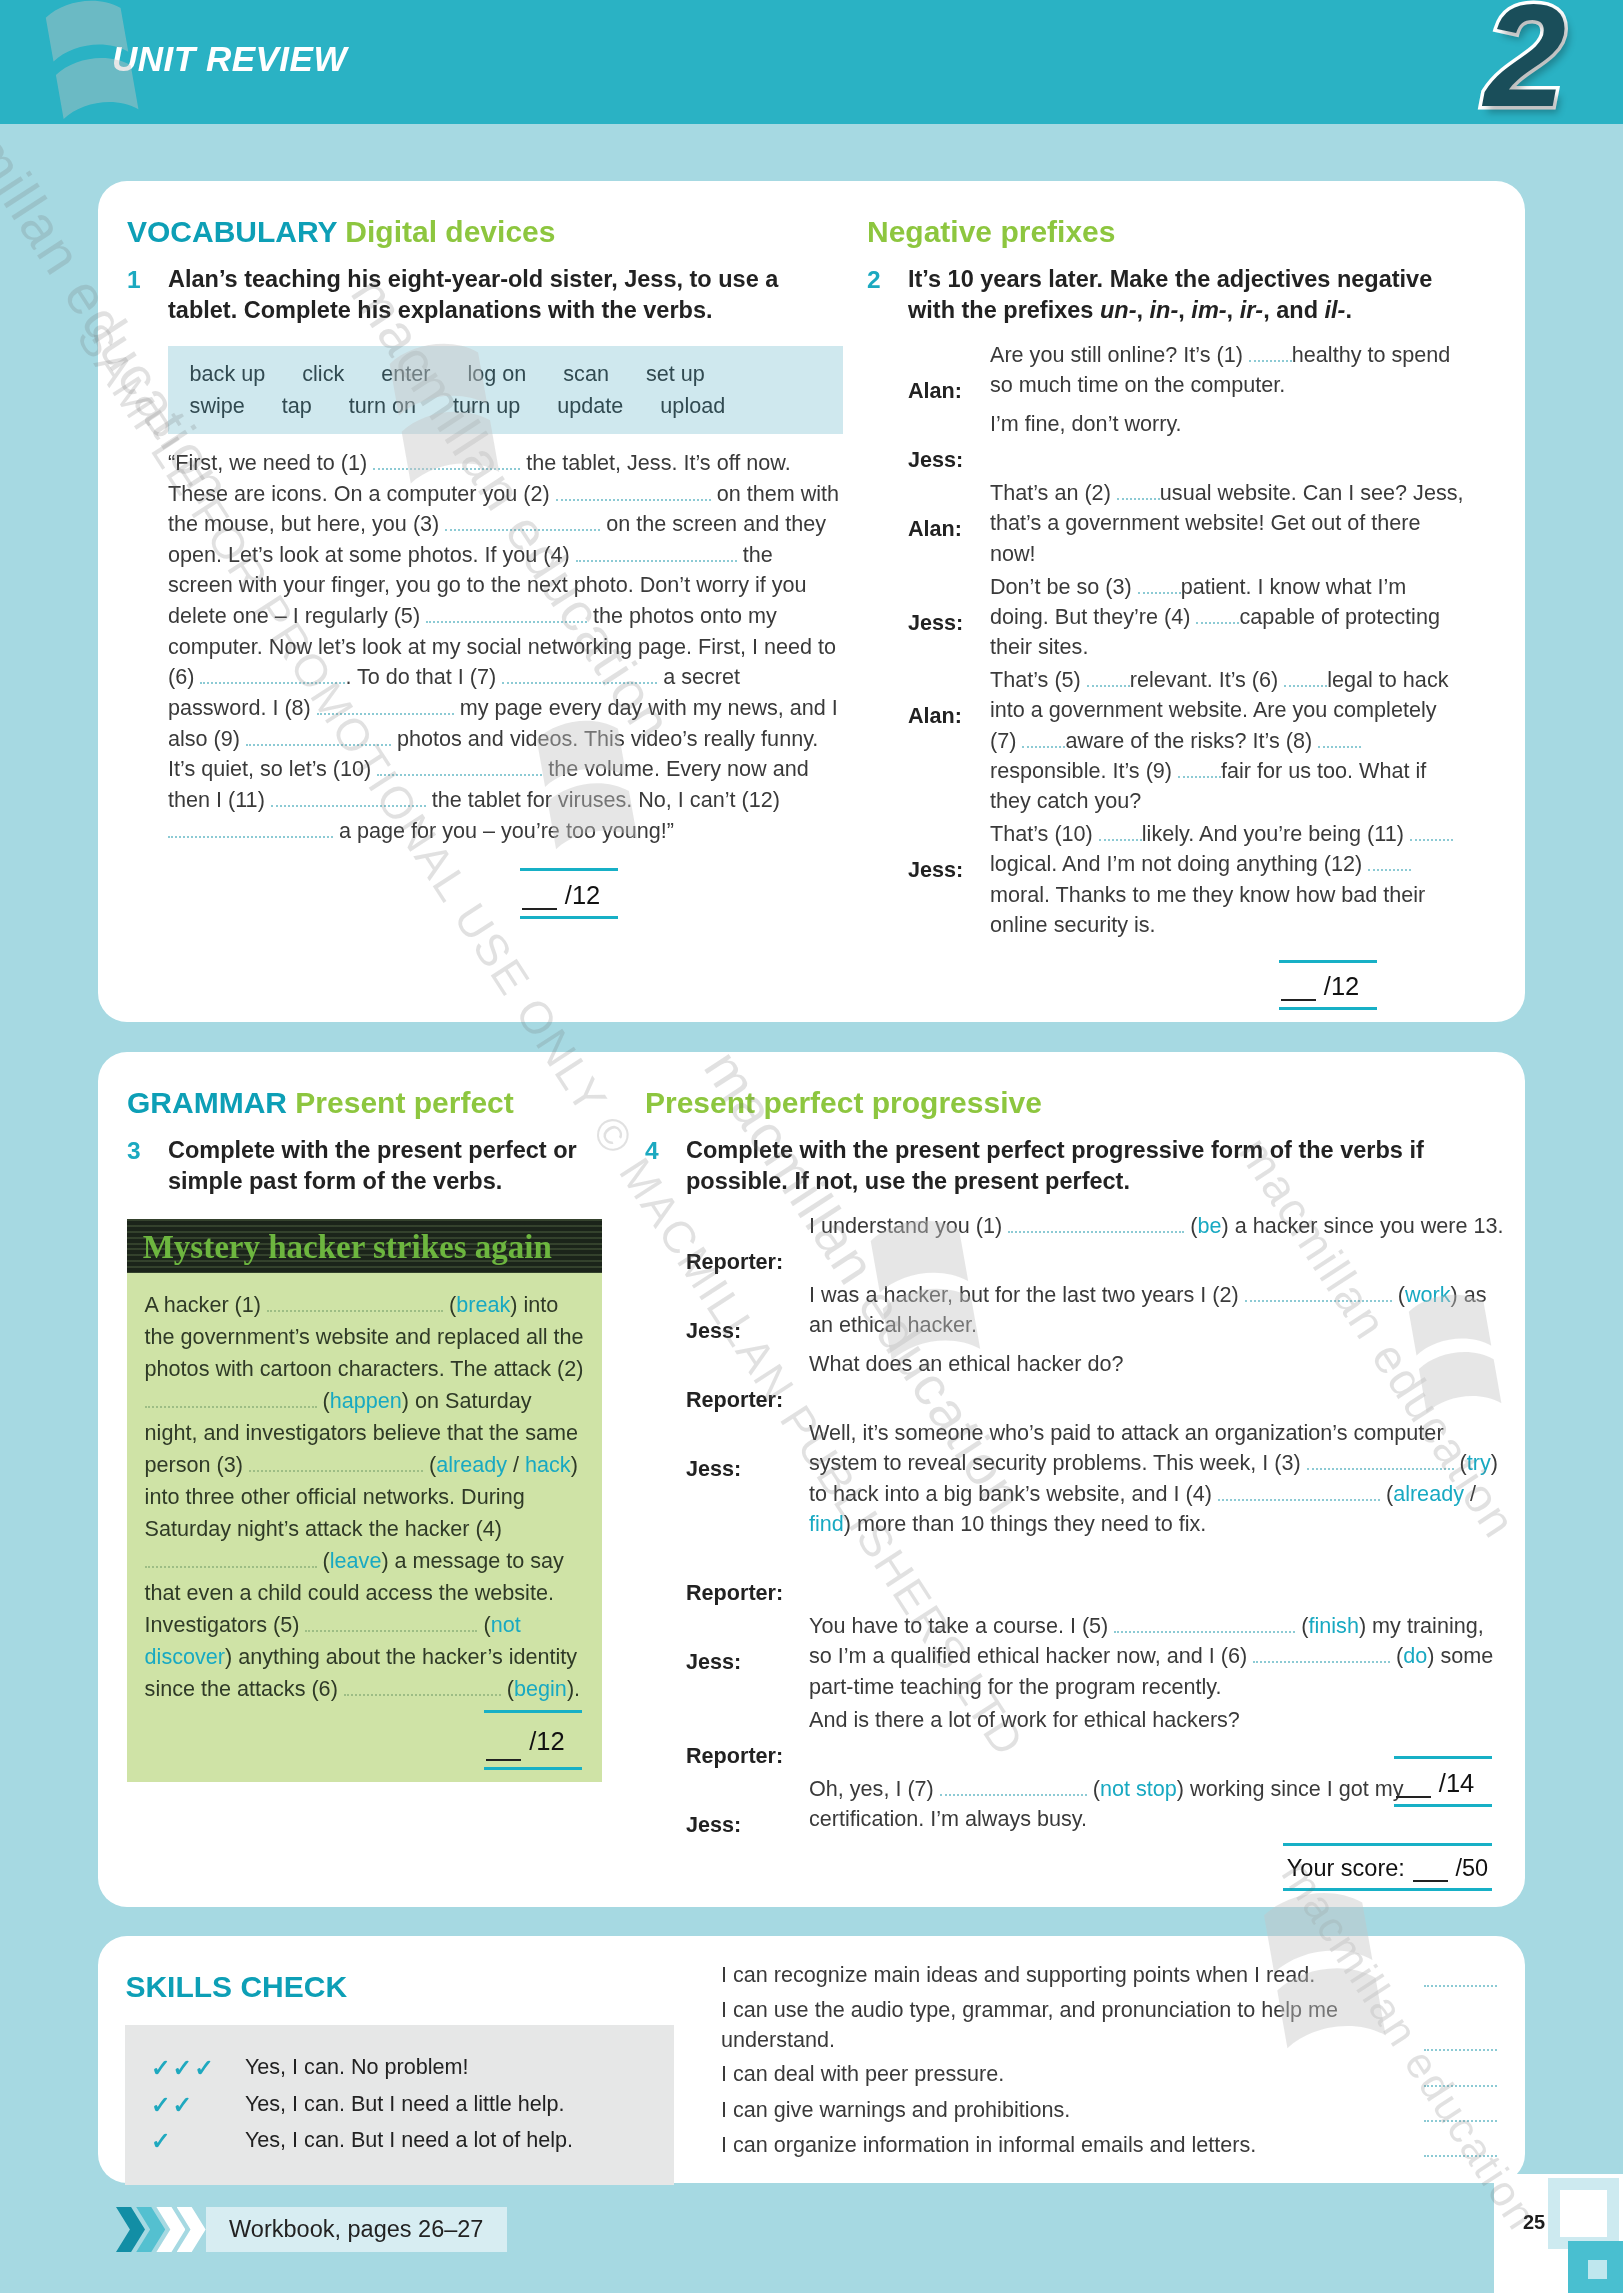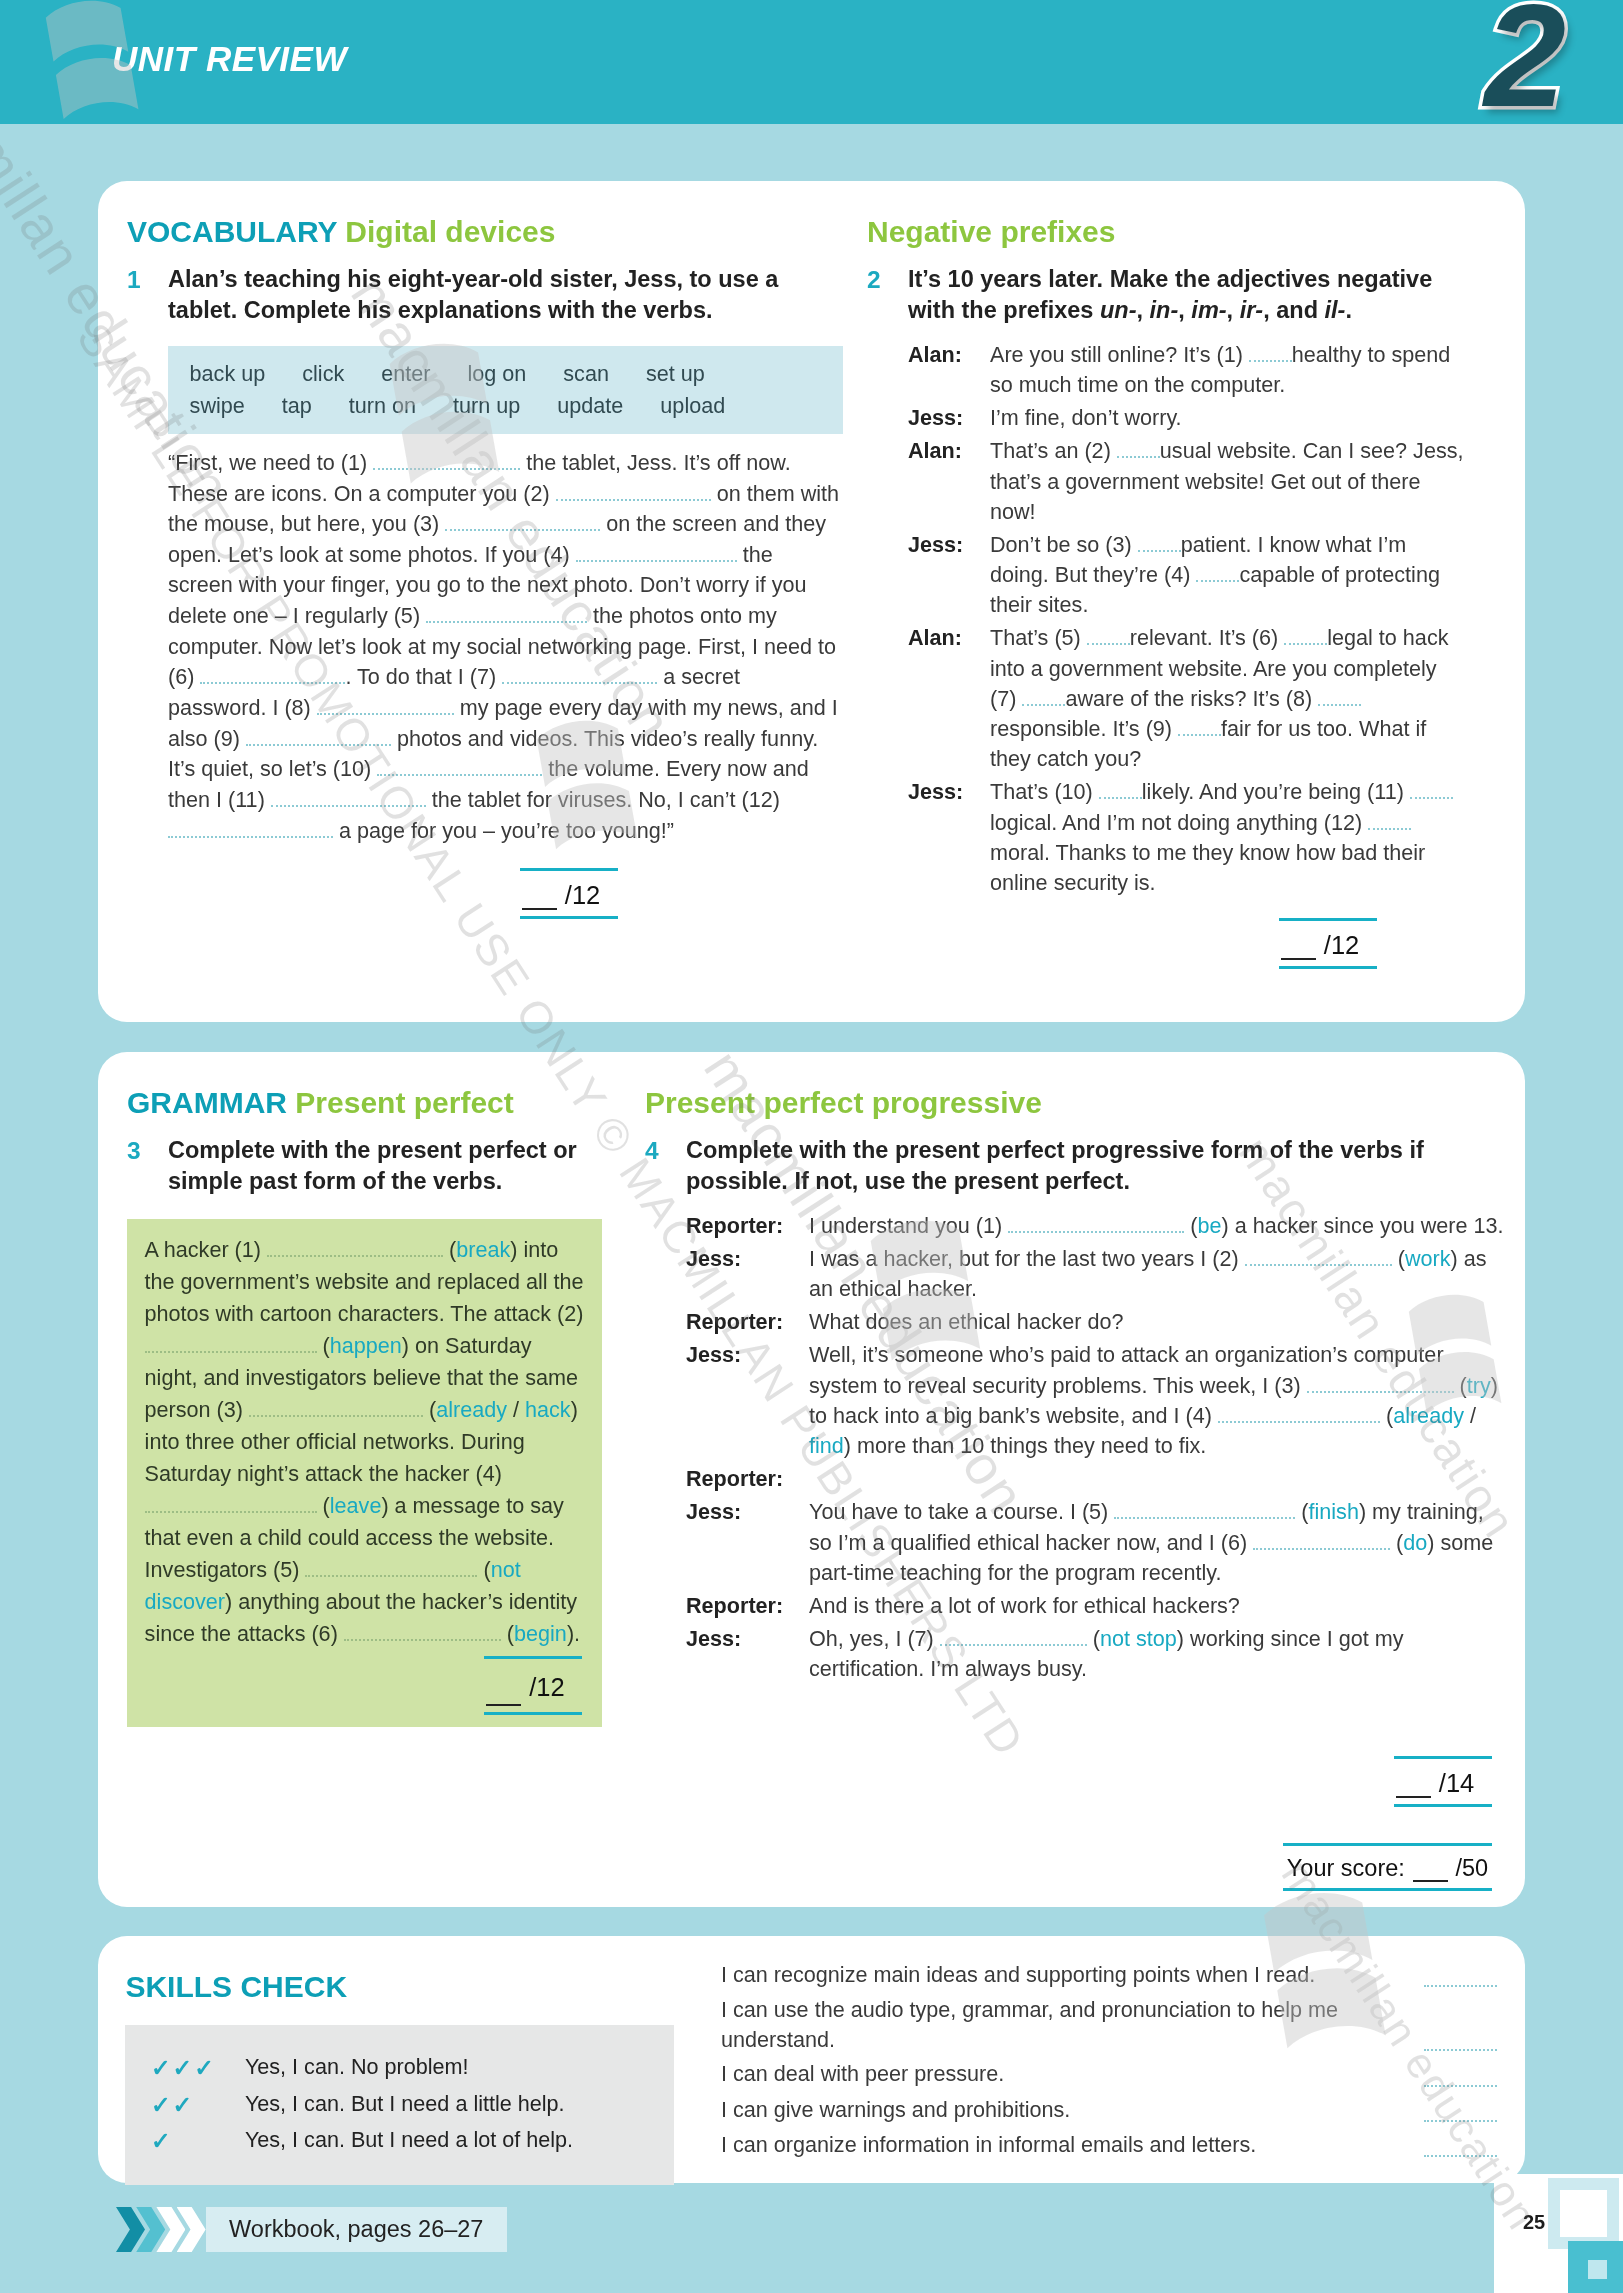--- a/index.html
+++ b/index.html
@@ -33,21 +33,21 @@
   .instr{font-weight:bold;font-size:23.5px;line-height:1.33;color:#222;}
   .seg-i{font-style:italic;}
   .seg-v{color:#18a9c2;}
   .para{font-size:21.6px;line-height:1.42;color:#3a3a3a;margin-top:13.7px;}
   .blank{display:inline-block;height:19.6px;border-bottom:2px dotted #8ccad4;}
   .wordbox{background:#cfe8ee;padding:11.8px 21.6px;margin:19.6px 0 5.9px 0;}
   .wrow{display:flex;gap:37px;font-size:21.6px;line-height:1.5;color:#314a51;flex-wrap:wrap;}
   
   .dialogue{margin-top:13.7px;}
   .dline{display:flex;font-size:21.6px;line-height:1.4;color:#3a3a3a;margin-bottom:2.9px;}
-  .speaker{flex:0 0 82px;font-weight:bold;color:#222;}
+  .speaker{flex:0 0 82px;font-weight:bold;color:#222;margin-top:36px;}
   .dialogue.wide .speaker{flex:0 0 123px;}
   .dtext{flex:1;min-width:0;}
   
   .score{display:flex;align-items:flex-end;gap:7.8px;width:94px;border-top:3.9px solid #17b0c6;
          border-bottom:3.9px solid #17b0c6;padding:9.8px 2px 5.9px 2px;font-size:25.5px;color:#111;}
   .writeline{display:inline-block;width:35px;height:15.7px;border-bottom:2.9px solid #222;}
   .score.ex1{margin:21.6px 225px 0 auto;}
   .score.ex2{margin:19.6px 88px 0 auto;}
   .score.ex3{margin:5.9px 2px 0 auto;}
   .score14{position:absolute;right:33px;bottom:100px;}
@@ -173,20 +173,23 @@
 
     <div class="col c2l">
       <h2><span class="teal">GRAMMAR</span> <span class="green">Present perfect</span></h2>
       <div class="ex">
         <div class="exnum">3</div>
         <div class="exbody">
           <div class="instr">Complete with the present perfect or simple past form of the verbs.</div>
         </div>
       </div>
       <div class="mbox">
+        <div class="mhead">
+          <span class="mtitle">Mystery hacker strikes again</span>
+        </div>
         <div class="mbody">
           <div><span class="seg-t">A hacker (1) </span><span class="blank" style="width: 176px;"></span><span class="seg-t"> (</span><span class="seg-v">break</span><span class="seg-t">) into the government’s website and replaced all the photos with cartoon characters. The attack (2) </span><span class="blank" style="width: 172px;"></span><span class="seg-t"> (</span><span class="seg-v">happen</span><span class="seg-t">) on Saturday night, and investigators believe that the same person (3) </span><span class="blank" style="width: 174px;"></span><span class="seg-t"> (</span><span class="seg-v">already</span><span class="seg-t"> / </span><span class="seg-v">hack</span><span class="seg-t">) into three other official networks. During Saturday night’s attack the hacker (4) </span><span class="blank" style="width: 172px;"></span><span class="seg-t"> (</span><span class="seg-v">leave</span><span class="seg-t">) a message to say that even a child could access the website. Investigators (5) </span><span class="blank" style="width: 172px;"></span><span class="seg-t"> (</span><span class="seg-v">not discover</span><span class="seg-t">) anything about the hacker’s identity since the attacks (6) </span><span class="blank" style="width: 157px;"></span><span class="seg-t"> (</span><span class="seg-v">begin</span><span class="seg-t">).</span></div>
           <div class="score ex3">
               <span class="writeline"></span>
               <span>/12</span>
             </div>
         </div>
       </div>
     </div>
 

